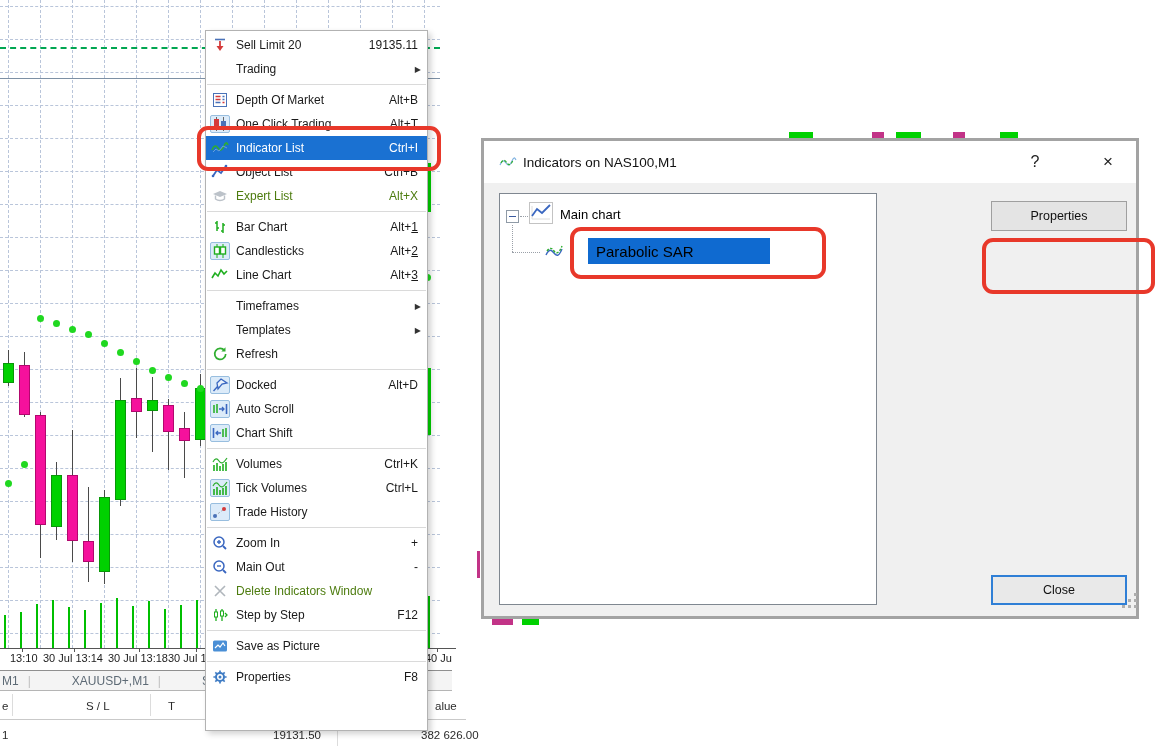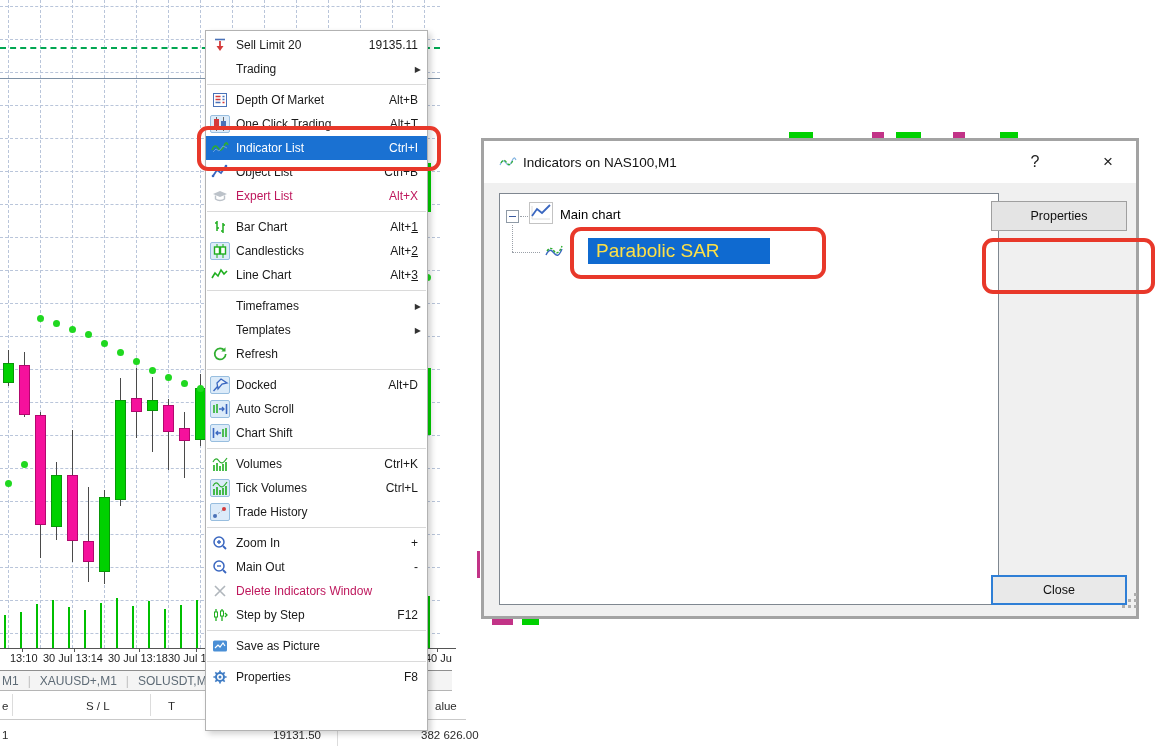--- a/index.html
+++ b/index.html
@@ -21,63 +21,63 @@
   .frag{position:absolute;}
   .frag.up{background:#00d100;}
   .frag.down{background:#c23387;}
   #axis-line{position:absolute;left:0;top:648px;width:456px;height:1px;background:#555;}
   .tick{position:absolute;top:649px;width:1px;height:3px;background:#555;}
   .tlabel{position:absolute;top:652px;font-size:11px;color:#1c1c1c;white-space:nowrap;}
   #tab-bar{position:absolute;left:0;top:670px;width:452px;height:21px;background:#f4f4f4;
            border-top:1px solid #8f8f8f;border-bottom:1px solid #b5b5b5;box-sizing:border-box;
            display:flex;align-items:center;font-size:12px;color:#5d6a75;}
   #tab-bar .sep{color:#c0c0c0;margin:0 9px;}
-  #tab-bar .tab{white-space:nowrap;}
+  #tab-bar .tab{white-space:nowrap;margin-left:32px;}
   #trade-table{position:absolute;left:0;top:692px;width:466px;height:54px;font-size:11.5px;color:#2b2b2b;}
   #trade-table .hline{position:absolute;left:0;top:27px;width:466px;height:1px;background:#c9c9c9;}
   #trade-table .vsep{position:absolute;top:2px;width:1px;height:22px;background:#dcdcdc;}
   .cell{position:absolute;white-space:nowrap;}
   
   #context-menu{position:absolute;left:205px;top:30px;width:223px;height:701px;background:#fff;
                 border:1px solid #b2b2b2;box-sizing:border-box;box-shadow:3px 3px 6px rgba(0,0,0,.18);
                 padding:2px 0;z-index:5;overflow:hidden;}
   .m-item{display:flex;align-items:center;height:24px;font-size:12px;color:#1a1a1a;}
   .m-item.sel{background:#1a71d2;color:#fff;}
-  .m-item.dis{color:#be185d;}
+  .m-item.dis{color:#4d7c0f;}
   .m-ico{width:20px;height:18px;margin-left:4px;margin-right:6px;display:flex;align-items:center;
          justify-content:center;flex:none;box-sizing:border-box;}
   .m-ico svg{width:18px;height:16px;display:block;}
   .m-ico.boxed{background:#dcebf9;border:1px solid #98bedf;border-radius:2px;}
   .m-lbl{flex:1;white-space:nowrap;overflow:hidden;}
   .m-right{margin-right:9px;white-space:nowrap;}
   .m-arrow{margin-right:6px;font-size:8px;color:#333;}
   .m-sep{border-top:1px solid #dadada;margin:3px 1px;}
   
   #dialog{position:absolute;left:481px;top:138px;width:658px;height:481px;background:#f0f0f0;
           border:3px solid #a3a3a3;box-sizing:border-box;z-index:3;}
   #dlg-titlebar{position:absolute;left:0;top:0;width:100%;height:42px;background:#fff;display:flex;align-items:center;}
   #dlg-title-icon{width:18px;height:16px;margin-left:15px;margin-right:6px;}
   #dlg-title{font-size:13.5px;color:#121212;}
   .dlg-sysbtn{position:absolute;top:0;height:42px;display:flex;align-items:center;justify-content:center;
               font-size:16px;color:#222;}
   #dlg-help{left:536px;width:30px;}
   #dlg-close{left:606px;width:36px;font-size:17px;}
-  #dlg-list{position:absolute;left:15px;top:52px;width:500px;height:412px;background:#fff;
+  #dlg-list{position:absolute;left:15px;top:52px;width:378px;height:412px;background:#fff;
             border:1px solid #7f8790;box-sizing:border-box;}
   #tree-expand{position:absolute;left:6px;top:16px;width:13px;height:13px;background:#fff;
                border:1px solid #8f9aa6;box-sizing:border-box;}
   #tree-expand .minus{position:absolute;left:2px;top:5px;width:7px;height:1px;background:#3a5aa0;}
   .dot-h{position:absolute;height:0;border-top:1px dotted #9aa0a8;}
   .dot-v{position:absolute;width:0;border-left:1px dotted #9aa0a8;}
   #main-chart-icon{position:absolute;left:29px;top:8px;width:24px;height:22px;}
   #main-chart-label{position:absolute;left:60px;top:13px;font-size:13px;color:#000;}
   #sar-icon{position:absolute;left:44px;top:48px;width:20px;height:18px;}
   #sar-selection{position:absolute;left:88px;top:44px;width:182px;height:26px;background:#0f6ad0;
                  display:flex;align-items:center;}
-  #sar-selection span{color:#fde047;font-size:19px;margin-left:8px;}
+  #sar-selection span{color:#000000;font-size:15px;margin-left:8px;}
   .dlg-btn{position:absolute;left:507px;width:136px;height:30px;background:#e4e4e4;
            border:1px solid #9f9f9f;box-sizing:border-box;display:flex;align-items:center;
            justify-content:center;font-size:12.5px;color:#111;}
   #btn-properties{top:60px;}
   #btn-delete{top:108px;}
   #btn-close{top:434px;border:2px solid #2f7fd6;background:#e9e9e9;}
   #resize-grip{position:absolute;left:638px;top:452px;width:16px;height:16px;}
   #resize-grip i{position:absolute;width:3px;height:3px;background:#aeaeae;}
   
   .annot{position:absolute;border:4px solid #e8382a;border-radius:11px;z-index:9;}

